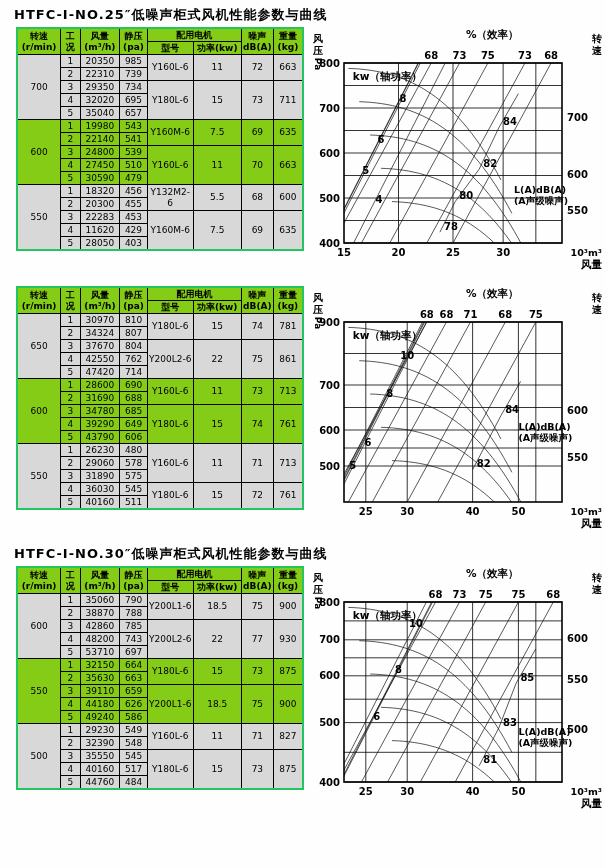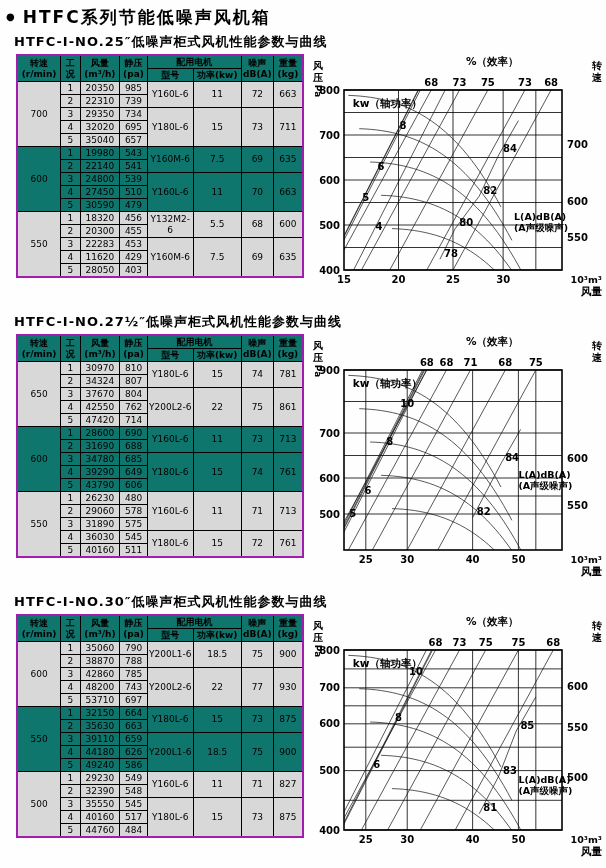--- a/index.html
+++ b/index.html
@@ -6,37 +6,34 @@
   body{width:606px;height:868px;background:#fefefe;color:#000;
        font-family:"DejaVu Sans","Liberation Sans",sans-serif;overflow:hidden}
   .page{padding-top:4px}
   .page-title{font-size:17px;font-weight:bold;margin:2px 0 4px 6px;letter-spacing:2px}
   .bullet{font-size:10px;vertical-align:3px;margin-right:6px}
   .section{margin-top:9px}
   .section.first{margin-top:2px}
   .section-heading{font-size:13px;font-weight:bold;margin:0 0 3px 14px;letter-spacing:1px}
   .row{display:flex;align-items:flex-start}
   .table-host{margin-left:16px}
-  table.perf{border-collapse:collapse;table-layout:fixed;border:2px solid #a21caf;background:#0f766e}
+  table.perf{border-collapse:collapse;table-layout:fixed;border:2px solid #22c55e;background:#84cc16}
   .perf th,.perf td{border:1px solid #000;text-align:center;vertical-align:middle;
       padding:0 1px;font-size:9px;line-height:1.15;height:12px;white-space:pre-line;overflow:hidden}
   .perf thead th{font-weight:bold}
   .perf td{font-weight:normal}
   tr.shaded td{background:#d8d8d8}
   .chart-host{margin-left:4px}
   svg{display:block}
   svg text{font-family:"DejaVu Sans","Liberation Sans",sans-serif}
 </style>
 </head>
 <body>
 
 <div class="page">
-  <div class="page-title">
-    <span class="bullet">●</span><span>HTFC系列节能低噪声风机箱</span>
-  </div>
 
   <div class="section first">
     <div class="section-heading">HTFC-Ⅰ-NO.25″低噪声柜式风机性能参数与曲线</div>
     <div class="row">
       <div class="table-host">
           <table class="perf">
             <colgroup>
               <col style="width: 44px;">
               <col style="width: 20px;">
               <col style="width: 40px;">
@@ -248,21 +245,20 @@
             <text x="289" y="15" text-anchor="middle" font-size="10" font-weight="bold" fill="#000">转</text>
             <text x="289" y="27" text-anchor="middle" font-size="10" font-weight="bold" fill="#000">速</text>
             <text x="294" y="229" text-anchor="end" font-size="9.5" font-weight="bold" fill="#000">10³m³</text>
             <text x="294" y="241" text-anchor="end" font-size="10.5" font-weight="bold" fill="#000">风量</text>
           </svg>
         </div>
     </div>
   </div>
 
   <div class="section">
-    <div class="section-heading">HTFC-Ⅰ-NO.27½″低噪声柜式风机性能参数与曲线</div>
     <div class="row">
       <div class="table-host">
           <table class="perf">
             <colgroup>
               <col style="width: 44px;">
               <col style="width: 20px;">
               <col style="width: 40px;">
               <col style="width: 28px;">
               <col style="width: 46px;">
               <col style="width: 50px;">

